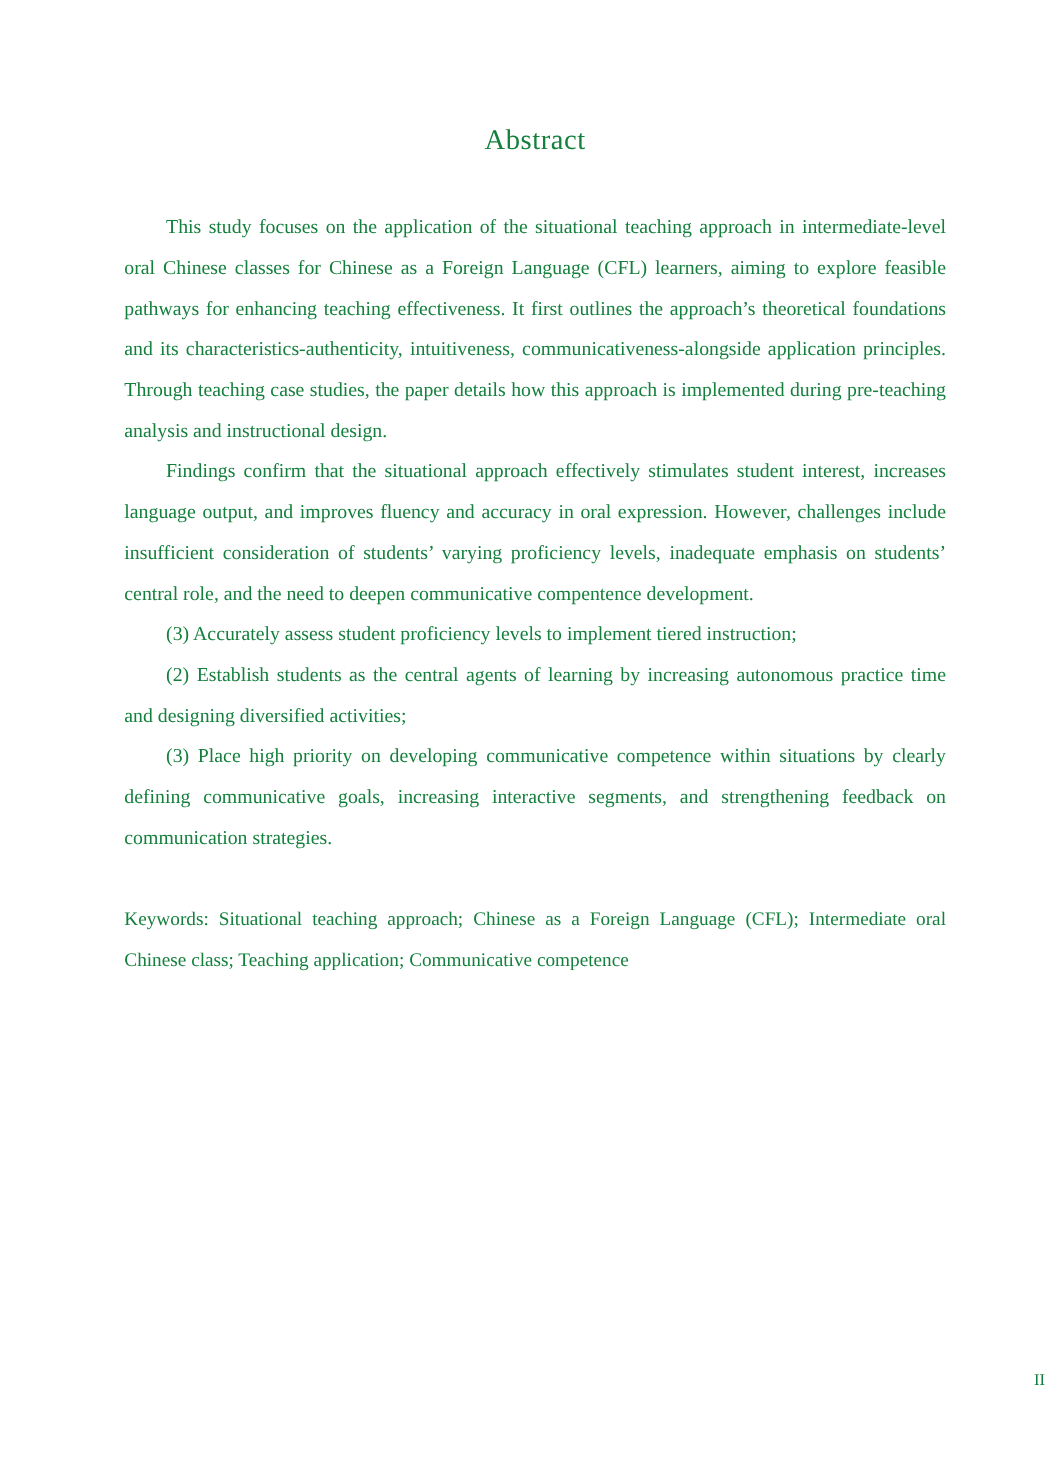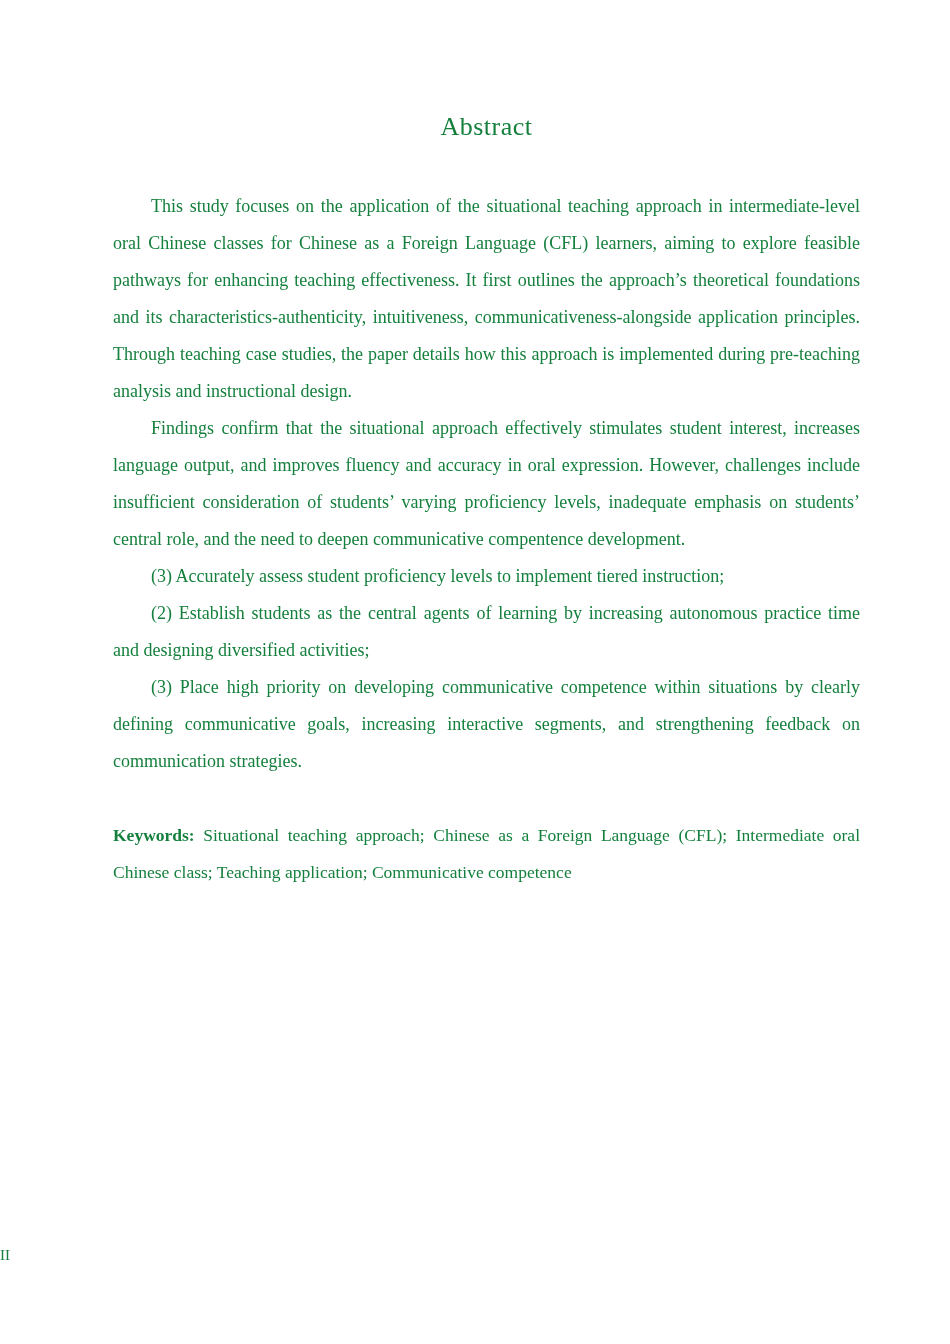--- a/index.html
+++ b/index.html
@@ -35,28 +35,28 @@
     text-indent: 38px;
   }
   .keywords {
     margin: 37px 0 0 0;
     font-size: 17.5px;
     line-height: 37px;
     text-align: justify;
     text-indent: 0;
   }
   .keywords .kw-label {
-    font-weight: 700;
+    font-weight: 400;
   }
   .page-number {
     position: absolute;
     bottom: 80px;
     left: 0;
     width: 100%;
-    text-align: left;
+    text-align: right;
     font-size: 15px;
   }
 </style>
 </head>
 <body>
 
 <div class="page">
   <div class="content">
 
     <h1 class="title">Abstract</h1>

